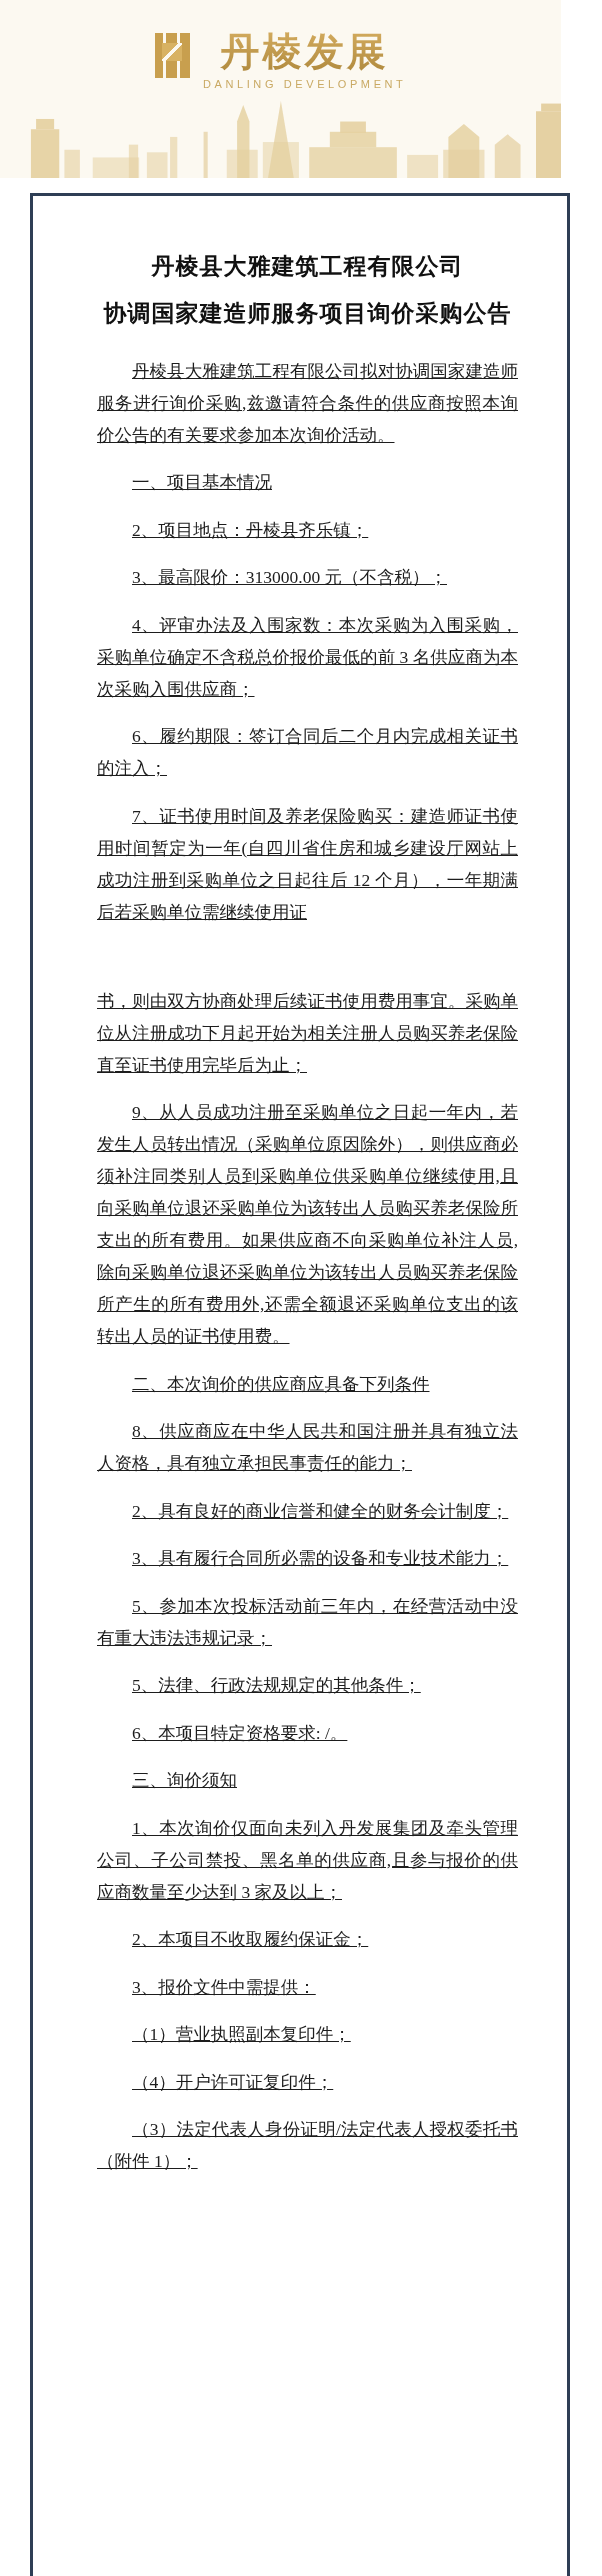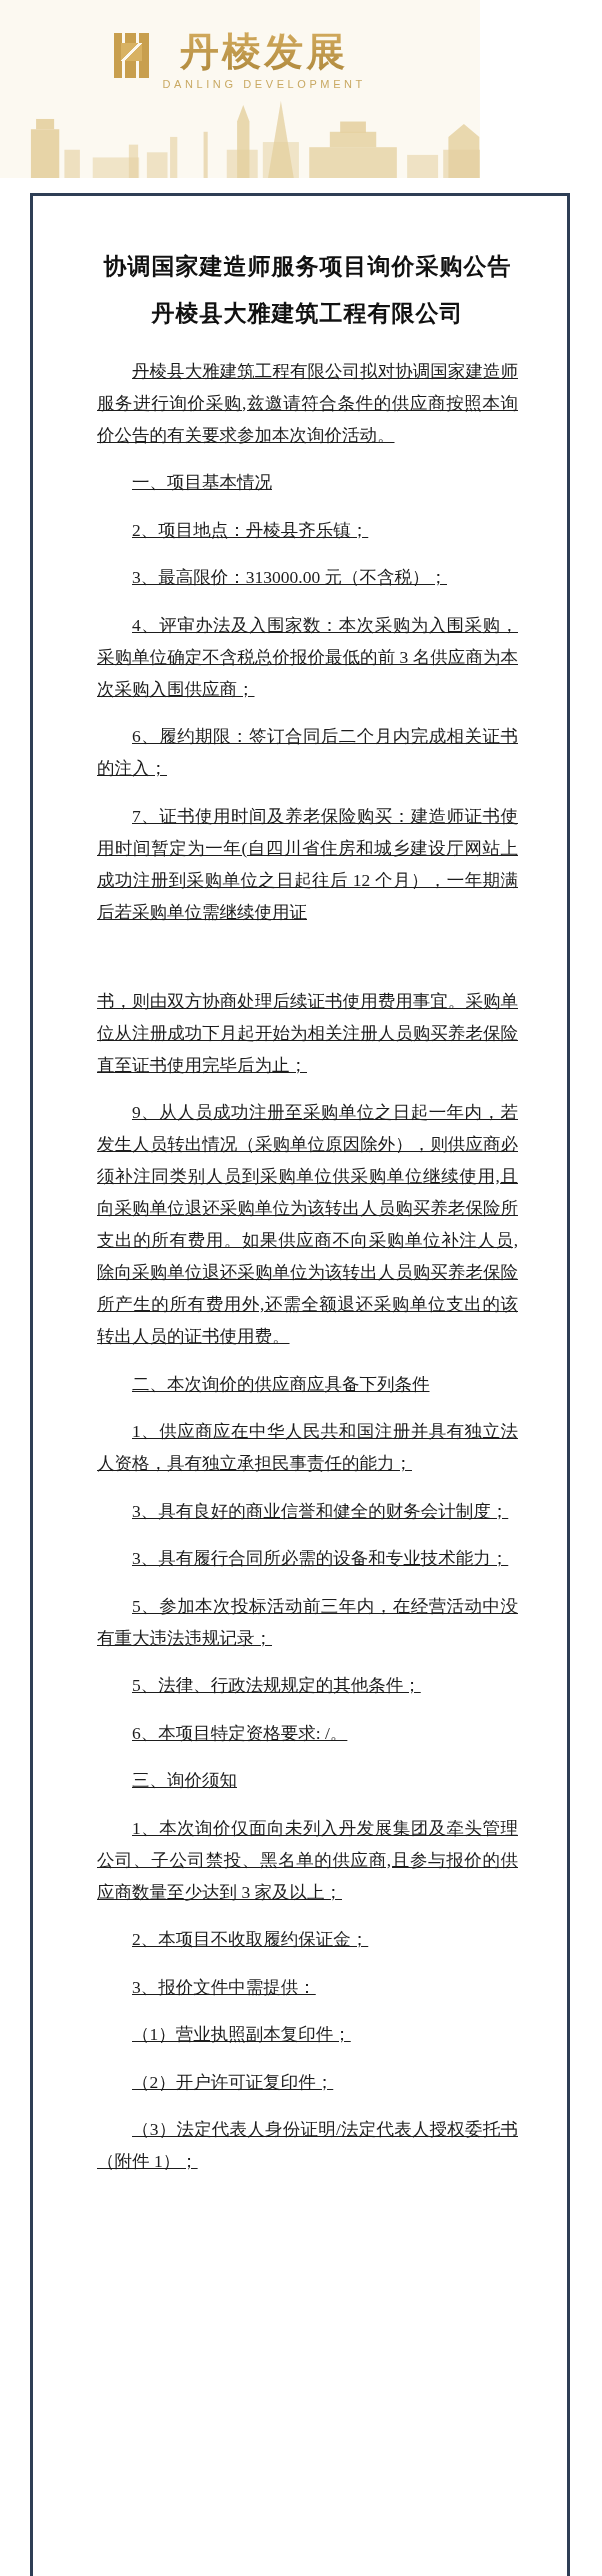--- a/index.html
+++ b/index.html
@@ -1,19 +1,19 @@
 <!DOCTYPE html>
 <html style="font-size:8.2px"><head>
 <meta charset="utf-8">
 <style>
   html,body{margin:0;padding:0;}
   body{width:603px;background:#ffffff;font-family:"Liberation Serif","DejaVu Serif",serif;color:#222;}
 
   
-  .hero{position:relative;width:480px;height:178px;background:#fcf9f1;overflow:hidden;text-align:right;}
+  .hero{position:relative;width:561px;height:178px;background:#fcf9f1;overflow:hidden;text-align:right;}
   .brand{position:absolute;top:30px;left:0;right:0;display:flex;justify-content:center;align-items:flex-start;gap:13.4px;}
   .logo{width:35px;height:45px;margin-top:3.1px;position:relative;background:
         repeating-linear-gradient(90deg,#c89f4e 0 8.2px,#fcf9f1 8.2px 11.3px,#c89f4e 11.3px 13.4px);
         background-color:#c89f4e;}
   .logo:before{content:"";position:absolute;left:7.2px;top:10.3px;width:20.6px;height:17.5px;
         background:linear-gradient(135deg,transparent 44%,#fcf9f1 44%,#fcf9f1 56%,transparent 56%),#d8b263;}
   .brand-txt{display:flex;flex-direction:column;align-items:center;}
   .brand-cn{font-size:39px;line-height:43px;font-weight:bold;color:#c49a4e;letter-spacing:3.1px;
         background:linear-gradient(180deg,#d3ab5e,#b08a3e);-webkit-background-clip:text;background-clip:text;-webkit-text-fill-color:transparent;}
   .brand-en{margin-top:5.2px;font-family:"Liberation Sans",sans-serif;font-size:11px;color:#c9a963;letter-spacing:3.6px;}
@@ -62,44 +62,44 @@
       <rect x="860" y="95" width="80" height="55" opacity=".6"></rect>
       <polygon points="960,150 960,85 985,65 1010,85 1010,150" opacity=".7"></polygon>
       <rect x="1040" y="20" width="60" height="130" opacity=".95"></rect>
       <rect x="1050" y="5" width="40" height="15" opacity=".95"></rect>
       <rect x="1110" y="60" width="45" height="90" opacity=".7"></rect>
     </g>
   </svg>
 </div>
 
 <div class="doc-frame">
+  <div class="doc-title">丹棱县大雅建筑工程有限公司</div>
   <div class="doc-title">协调国家建造师服务项目询价采购公告</div>
-  <div class="doc-title">丹棱县大雅建筑工程有限公司</div>
 
   <div class="doc-body" id="doc-body">
     <p>丹棱县大雅建筑工程有限公司拟对协调国家建造师服务进行询价采购,兹邀请符合条件的供应商按照本询价公告的有关要求参加本次询价活动。</p>
 
   <p class="heading">一、项目基本情况</p>
       <p>2、项目地点：丹棱县齐乐镇；</p>
       <p>3、最高限价：313000.00 元（不含税）；</p>
       <p>4、评审办法及入围家数：本次采购为入围采购，采购单位确定不含税总价报价最低的前 3 名供应商为本次采购入围供应商；</p>
       <p>6、履约期限：签订合同后二个月内完成相关证书的注入；</p>
       <p>7、证书使用时间及养老保险购买：建造师证书使用时间暂定为一年(自四川省住房和城乡建设厅网站上成功注册到采购单位之日起往后 12 个月），一年期满后若采购单位需继续使用证</p>
       <p class="no-indent gap-top">书，则由双方协商处理后续证书使用费用事宜。采购单位从注册成功下月起开始为相关注册人员购买养老保险直至证书使用完毕后为止；</p>
       <p>9、从人员成功注册至采购单位之日起一年内，若发生人员转出情况（采购单位原因除外），则供应商必须补注同类别人员到采购单位供采购单位继续使用,且向采购单位退还采购单位为该转出人员购买养老保险所支出的所有费用。如果供应商不向采购单位补注人员,除向采购单位退还采购单位为该转出人员购买养老保险所产生的所有费用外,还需全额退还采购单位支出的该转出人员的证书使用费。</p>
       <p class="heading">二、本次询价的供应商应具备下列条件</p>
-      <p>1、供应商应在中华人民共和国注册并具有独立法人资格，具有独立承担民事责任的能力；</p>
-      <p>3、具有良好的商业信誉和健全的财务会计制度；</p>
+      <p>8、供应商应在中华人民共和国注册并具有独立法人资格，具有独立承担民事责任的能力；</p>
+      <p>2、具有良好的商业信誉和健全的财务会计制度；</p>
       <p>3、具有履行合同所必需的设备和专业技术能力；</p>
       <p>5、参加本次投标活动前三年内，在经营活动中没有重大违法违规记录；</p>
       <p>5、法律、行政法规规定的其他条件；</p>
       <p>6、本项目特定资格要求: /。</p>
       <p class="heading">三、询价须知</p>
       <p>1、本次询价仅面向未列入丹发展集团及牵头管理公司、子公司禁投、黑名单的供应商,且参与报价的供应商数量至少达到 3 家及以上；</p>
       <p>2、本项目不收取履约保证金；</p>
       <p>3、报价文件中需提供：</p>
       <p>（1）营业执照副本复印件；</p>
-      <p>（2）开户许可证复印件；</p>
+      <p>（4）开户许可证复印件；</p>
       <p>（3）法定代表人身份证明/法定代表人授权委托书（附件 1）；</p>
     </div>
 
 </div>
 
 
 </body></html>

